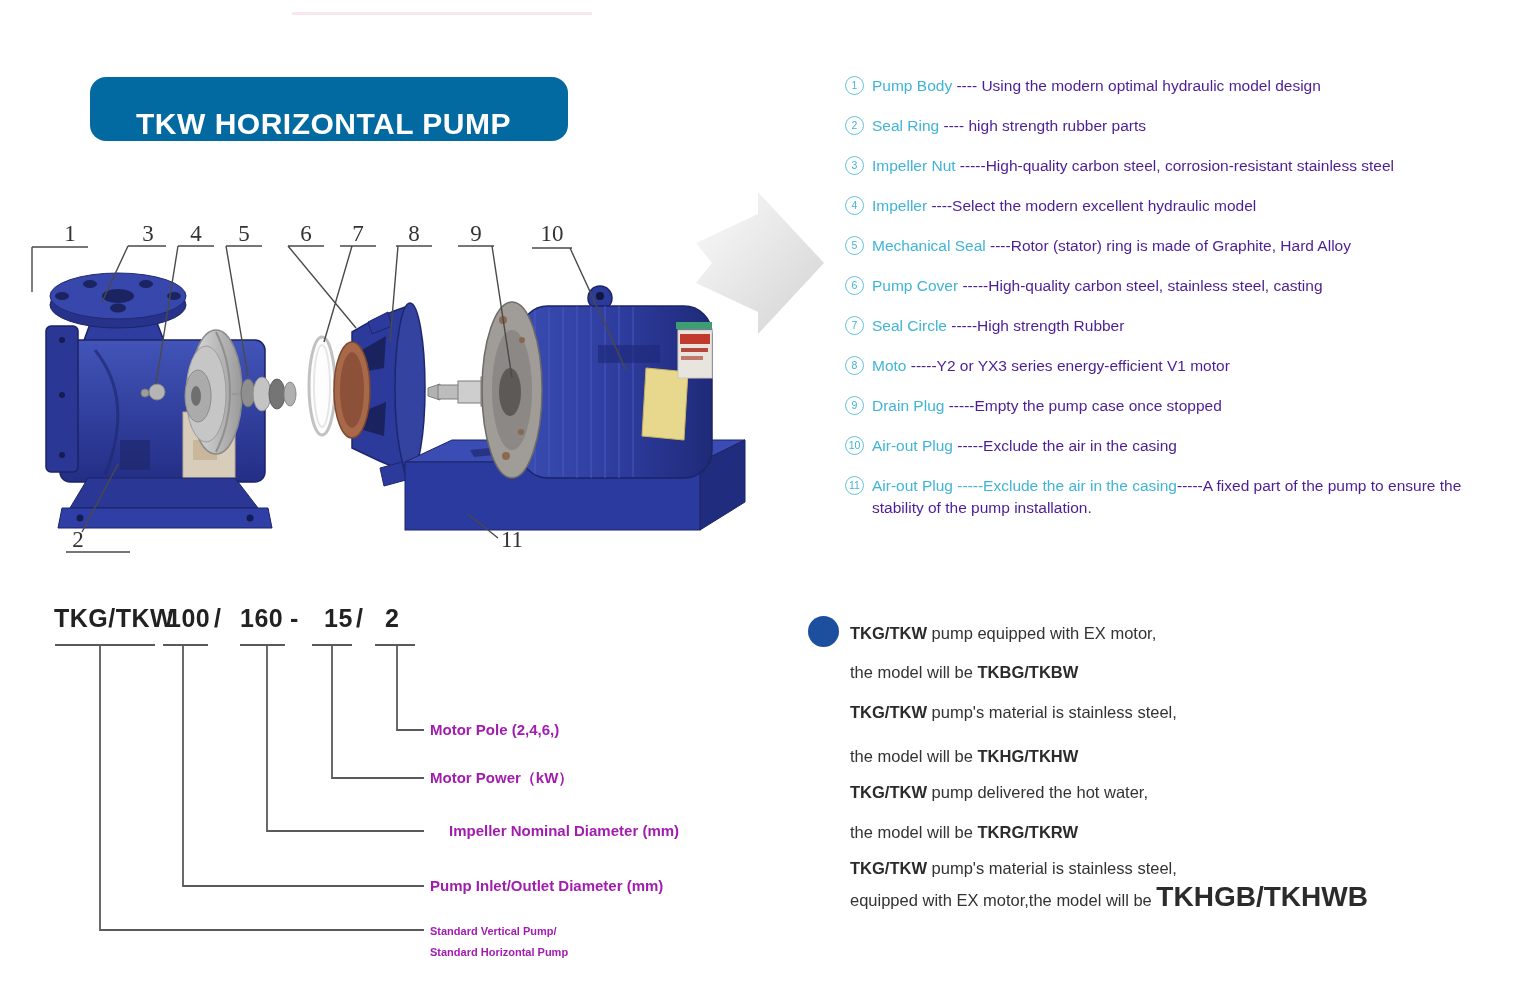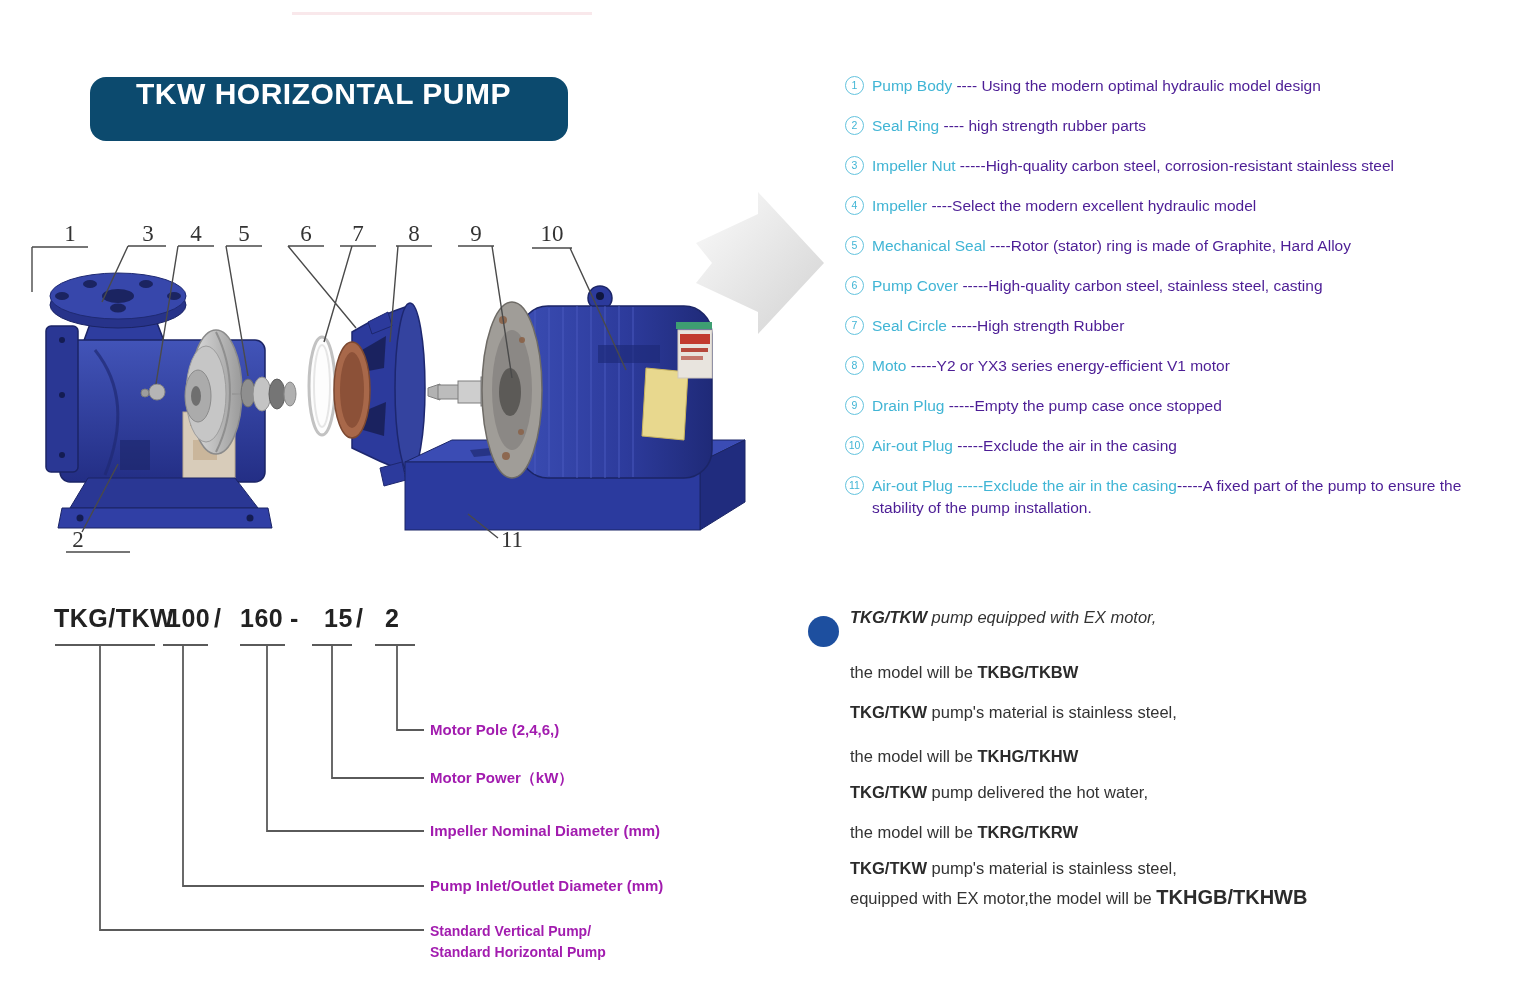--- a/index.html
+++ b/index.html
@@ -1,51 +1,51 @@
 <!DOCTYPE html>
 <html><head>
 <meta charset="utf-8">
 <style>
   html,body{margin:0;padding:0;background:#fff;}
   .page{position:relative;width:1513px;height:1000px;background:#ffffff;overflow:hidden;
         font-family:"Liberation Sans",sans-serif;}
   .artifact-line{position:absolute;left:292px;top:12px;width:300px;height:3px;background:#f2cdd2;opacity:.45;}
 
   
-  .banner{position:absolute;left:90px;top:77px;width:478px;height:64px;background:#0c4a6e;
-          border-radius:16px;display:flex;align-items:flex-start;}
+  .banner{position:absolute;left:90px;top:77px;width:478px;height:64px;background:#0369a1;
+          border-radius:16px;display:flex;align-items:flex-end;}
   .banner span{padding-left:46px;color:#ffffff;font-weight:bold;font-size:30px;letter-spacing:.5px;
                font-family:"Liberation Sans",sans-serif;}
 
   
   .svg-layer{position:absolute;left:0;top:0;width:1513px;height:1000px;}
 
   
   .parts-list{position:absolute;left:845px;top:0;width:655px;height:560px;}
   .part-row{position:absolute;left:0;display:flex;align-items:flex-start;width:650px;
             font-size:15.5px;line-height:22px;color:#3a3a3a;}
   .pnum{flex:0 0 17px;width:17px;height:17px;border:1.5px solid #63c3de;border-radius:50%;
         color:#41b5d5;font-size:10.5px;line-height:17px;text-align:center;margin-right:8px;margin-top:1px;}
   .ptext{flex:1;}
   .pname{color:#41b5d5;}
   .pdesc{color:#4c1d95;text-align:center;}
 
   
   .model-seg{position:absolute;top:604px;font-weight:bold;font-size:25px;color:#222;
              letter-spacing:.5px;white-space:nowrap;}
   .model-label{position:absolute;font-weight:bold;font-size:15px;color:#a21caf;white-space:nowrap;}
-  .model-label.small{font-size:14px;line-height:21px;}
+  .model-label.small{font-size:11px;line-height:21px;}
   .model-label.small span{display:block;}
 
   
   .notes{position:absolute;left:0;top:0;}
   .bullet{position:absolute;left:808px;top:616px;width:31px;height:31px;border-radius:50%;background:#1d4f9f;}
   .note-line{position:absolute;left:850px;font-size:16.5px;color:#333;white-space:nowrap;line-height:24px;}
   .nbold{font-weight:bold;color:#2b2b2b;}
-  .nbig{font-size:20px;}
+  .nbig{font-size:28px;}
 </style>
 </head>
 <body>
 
 <div class="page">
 
   <div class="artifact-line"></div>
 
   <div class="banner">
     <span>TKW HORIZONTAL PUMP</span>
@@ -208,21 +208,21 @@
   <div class="model-seg" style="left:167px">100</div>
   <div class="model-seg" style="left:214px">/</div>
   <div class="model-seg" style="left:240px">160</div>
   <div class="model-seg" style="left:290px">-</div>
   <div class="model-seg" style="left:324px">15</div>
   <div class="model-seg" style="left:356px">/</div>
   <div class="model-seg" style="left:385px">2</div>
 
   <div class="model-label" style="left:430px;top:721px">Motor Pole (2,4,6,)</div>
   <div class="model-label" style="left:430px;top:769px">Motor Power（kW）</div>
-  <div class="model-label" style="left:430px;top:822px">Impeller Nominal Diameter (mm)</div>
+  <div class="model-label" style="left:449px;top:822px">Impeller Nominal Diameter (mm)</div>
   <div class="model-label" style="left:430px;top:877px">Pump Inlet/Outlet Diameter (mm)</div>
   <div class="model-label small" style="left:430px;top:921px">
     <span>Standard Vertical Pump/</span>
     <span>Standard  Horizontal Pump</span>
   </div>
 
   <div class="parts-list">
       <div class="part-row" style="top: 75px;">
         <span class="pnum">1</span>
         <span class="ptext"><span class="pname">Pump Body</span><span class="pdesc"> ---- Using the modern optimal hydraulic model design</span></span>
@@ -264,21 +264,21 @@
         <span class="ptext"><span class="pname">Air-out Plug</span><span class="pdesc"> -----Exclude the air in the casing</span></span>
       </div>
       <div class="part-row" style="top: 475px;">
         <span class="pnum">11</span>
         <span class="ptext"><span class="pname">Air-out Plug</span><span class="pname"> -----Exclude the air in the casing</span><span class="pdesc">-----A fixed part of the pump to ensure the stability of the pump installation.</span></span>
       </div>
     </div>
 
   <div class="bullet"></div>
   <div class="notes">
-      <div class="note-line" style="top: 605px; font-style: italic;"><span class="nbold">TKG/TKW</span><span> pump equipped with EX motor,</span></div>
+      <div class="note-line" style="top: 621px;"><span class="nbold">TKG/TKW</span><span> pump equipped with EX motor,</span></div>
       <div class="note-line" style="top: 660px;"><span>the model will be </span><span class="nbold">TKBG/TKBW</span></div>
       <div class="note-line" style="top: 700px;"><span class="nbold">TKG/TKW</span><span> pump's material is stainless steel,</span></div>
       <div class="note-line" style="top: 744px;"><span>the model will be </span><span class="nbold">TKHG/TKHW</span></div>
       <div class="note-line" style="top: 780px;"><span class="nbold">TKG/TKW</span><span> pump delivered the hot water,</span></div>
       <div class="note-line" style="top: 820px;"><span>the model will be </span><span class="nbold">TKRG/TKRW</span></div>
       <div class="note-line" style="top: 856px;"><span class="nbold">TKG/TKW</span><span> pump's material is stainless steel,</span></div>
       <div class="note-line" style="top: 885px;"><span>equipped with EX motor,the model will be </span><span class="nbold nbig">TKHGB/TKHWB</span></div>
     </div>
 
 </div>

